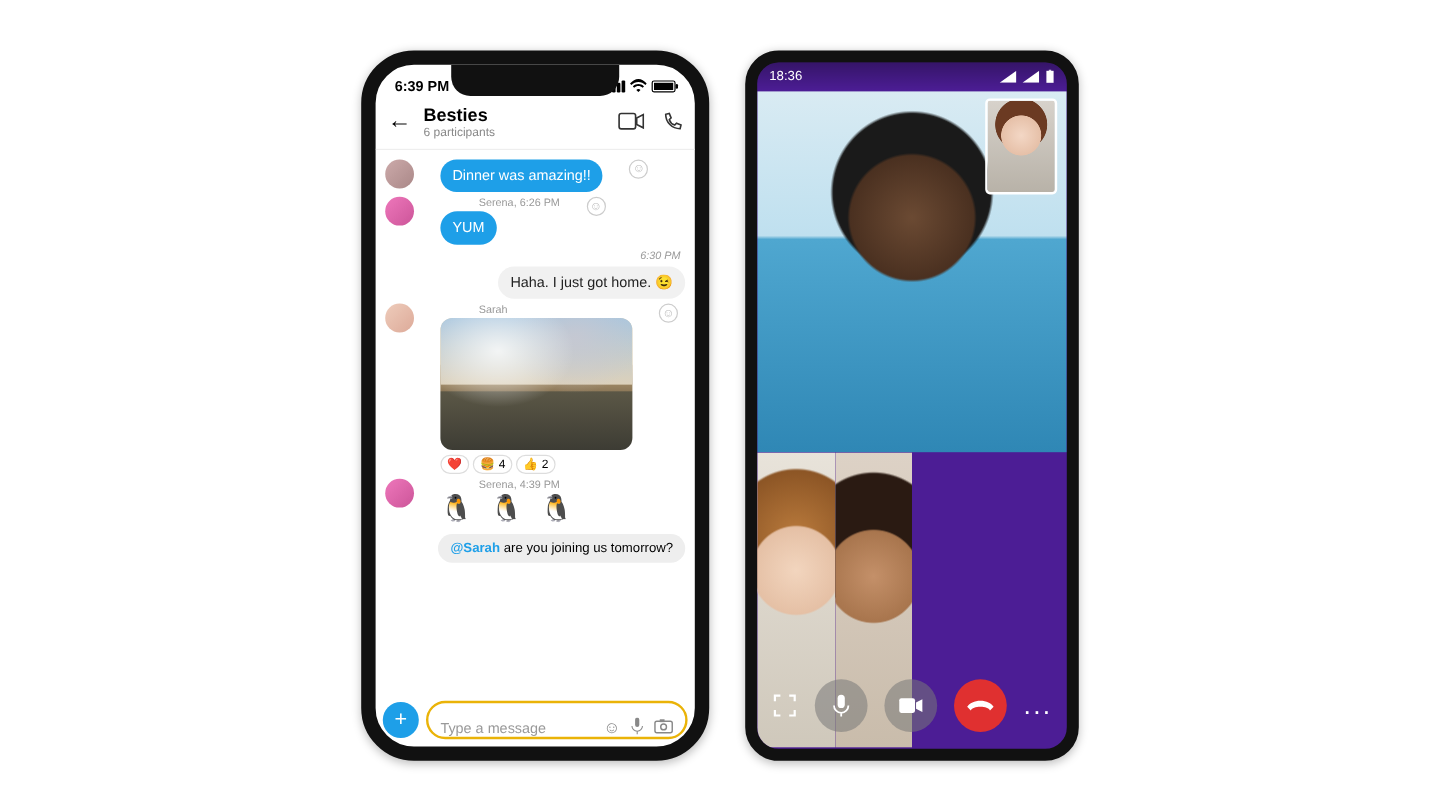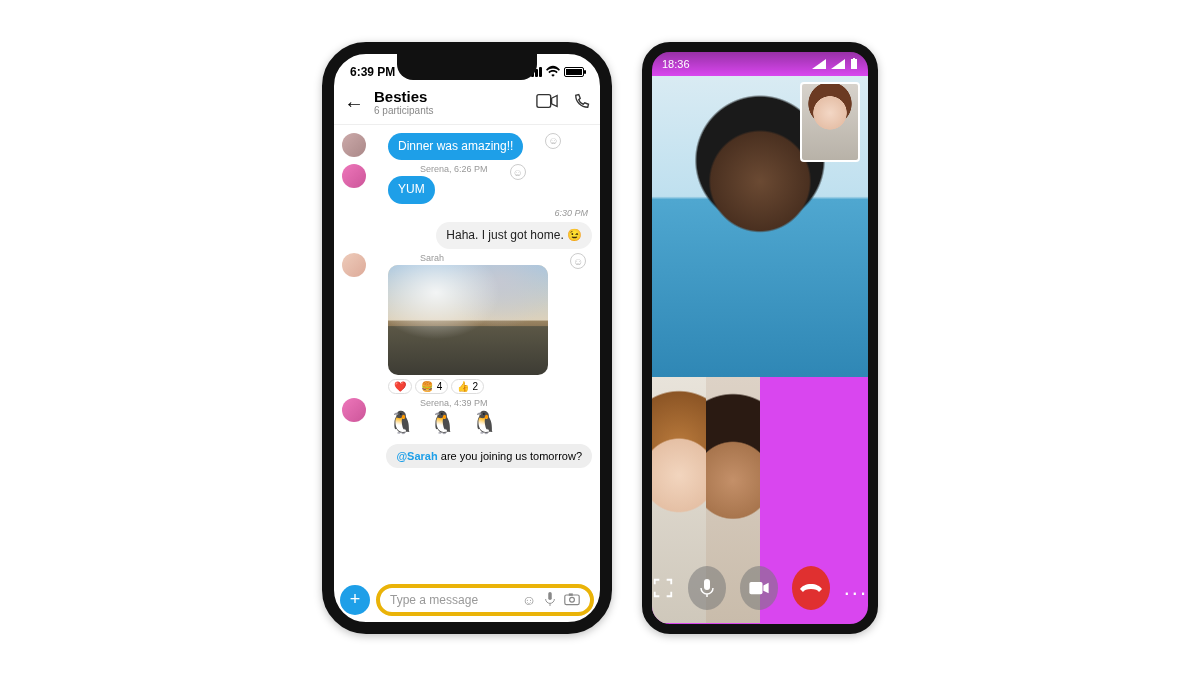--- a/index.html
+++ b/index.html
@@ -89,30 +89,30 @@
 
   .penguins{font-size:22px;letter-spacing:4px;}
   .mention-bubble{background:#eee;border-radius:16px;padding:6px 10px;font-size:11px;}
   .mention-bubble b{color:#1e9fe8;font-weight:600;}
 
   .composer {
     position:absolute; bottom:6px; left:6px; right:6px;
     display:flex; align-items:center; gap:6px;
   }
   .plus-btn{width:30px;height:30px;border-radius:50%;background:#1e9fe8;color:#fff;display:flex;align-items:center;justify-content:center;font-size:18px;}
-  .input-pill{flex:1;height:32px;border:4px solid #eab308;border-radius:18px;display:flex;align-items:center;padding:0 10px;color:#999;font-size:12px;gap:8px;}
+  .input-pill{flex:1;height:32px;border:2px solid #eab308;border-radius:18px;display:flex;align-items:flex-end;padding:0 10px;color:#999;font-size:12px;gap:8px;}
   .input-pill .ph{flex:1;}
   .input-icons{display:flex;gap:8px;color:#888;font-size:14px;}
 
   
   .android {
-    width:236px; height:592px;
+    width:278px; height:592px;
     border:10px solid #111;
     border-radius:28px;
-    background:#d946ef; position:relative; overflow:hidden;
+    background:#4c1d95; position:relative; overflow:hidden;
     box-shadow:0 2px 8px rgba(0,0,0,.25);
   }
   .android-inner{position:absolute;inset:0;display:flex;flex-direction:column;}
   .and-status{
     height:24px;color:#fff;font-size:11px;display:flex;justify-content:space-between;
     align-items:center;padding:0 10px;z-index:5;position:relative;
     background:linear-gradient(rgba(0,0,0,.3),transparent);
   }
   .and-status .r{display:flex;gap:5px;align-items:center;}
 

